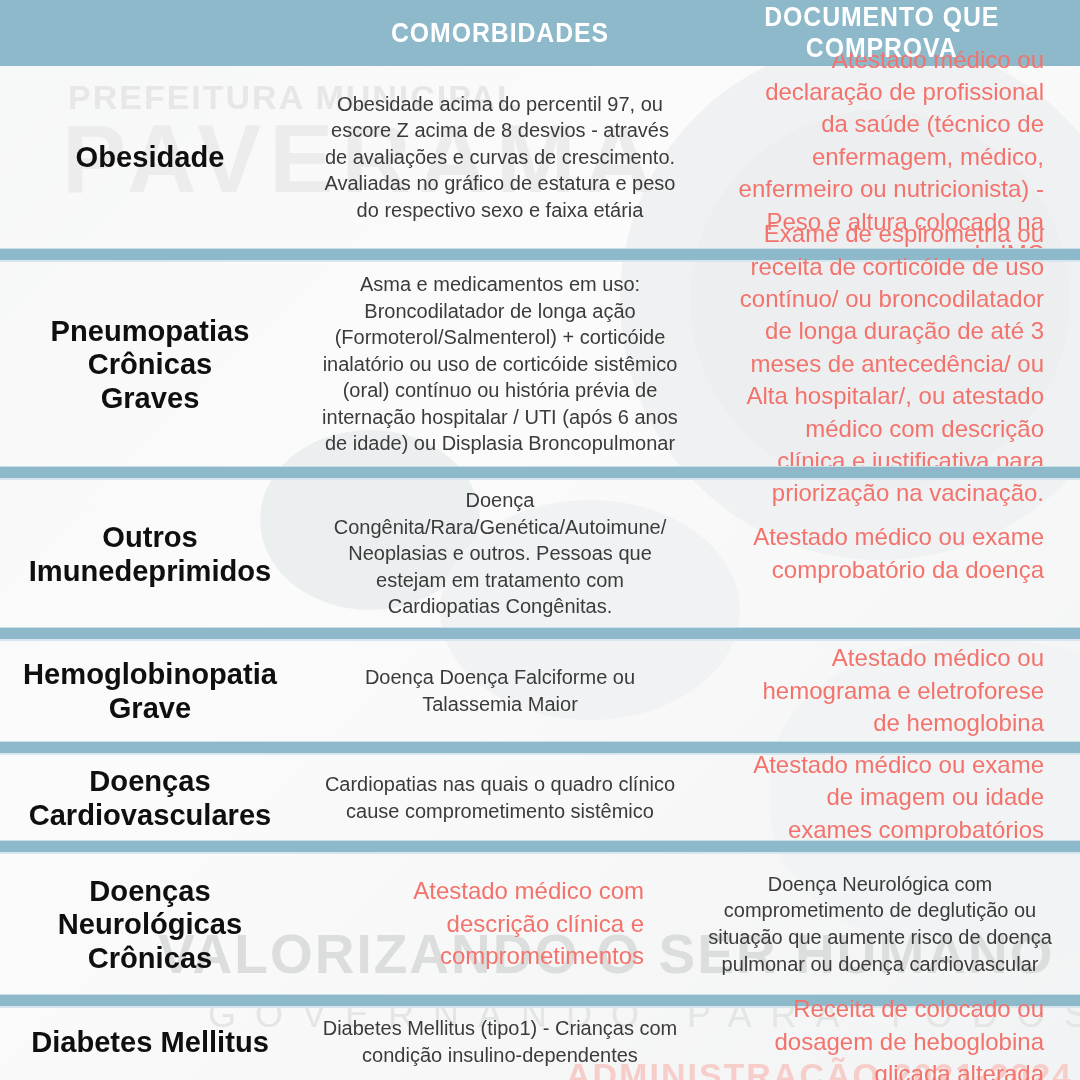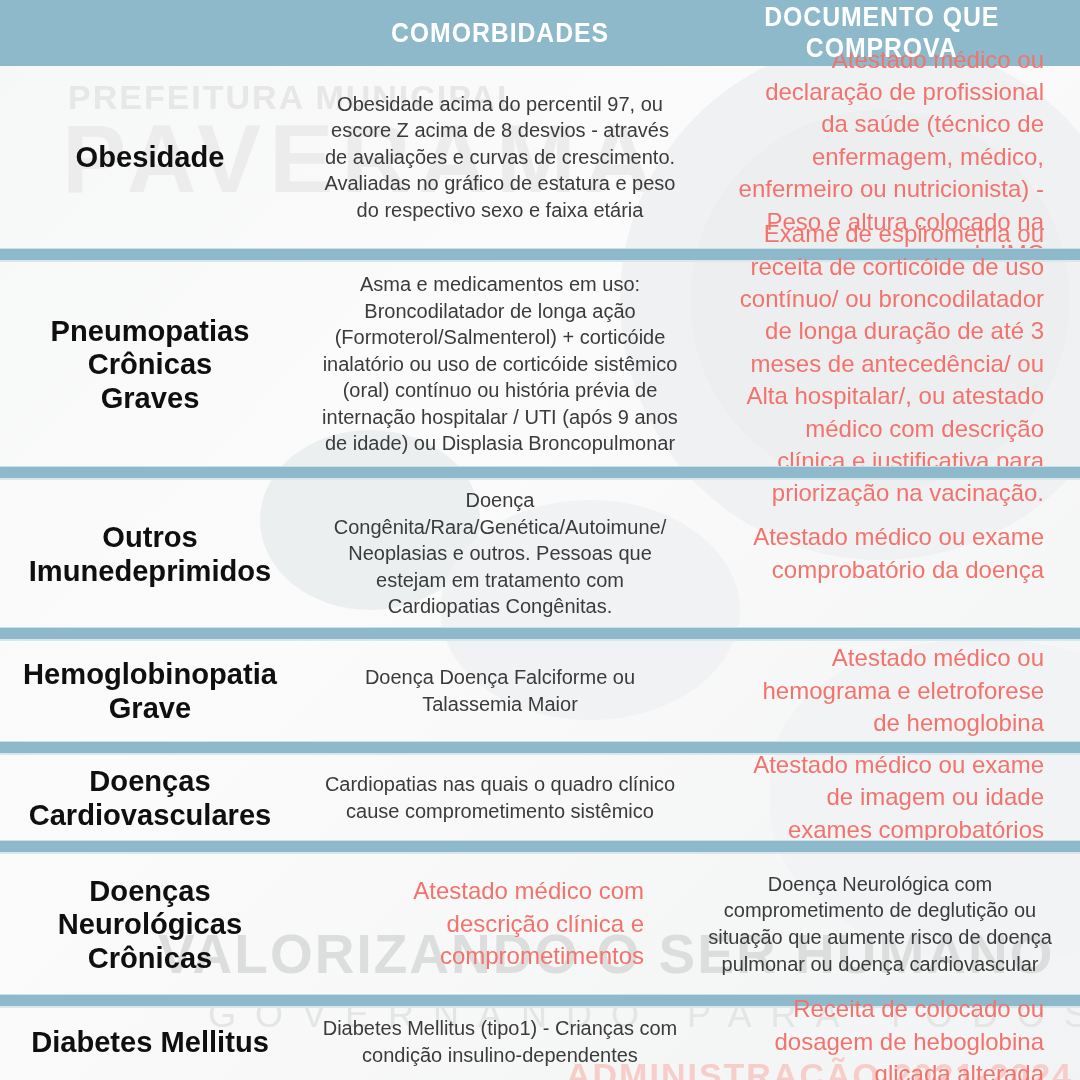--- a/index.html
+++ b/index.html
@@ -70,21 +70,21 @@
       <div class="cell c1">Obesidade</div>
       <div class="cell c2">Obesidade acima do percentil 97, ou escore Z acima de 8 desvios - através de avaliações e curvas de crescimento. Avaliadas no gráfico de estatura e peso do respectivo sexo e faixa etária</div>
       <div class="cell c3">Atestado médico ou declaração de profissional da saúde (técnico de enfermagem, médico, enfermeiro ou nutricionista) - Peso e altura colocado na curva do IMC</div>
     </section>
     <div class="divider"></div>
 
     <section class="row r2">
       <div class="cell c1">Pneumopatias
 Crônicas
 Graves</div>
-      <div class="cell c2">Asma e medicamentos em uso: Broncodilatador de longa ação (Formoterol/Salmenterol) + corticóide inalatório ou uso de corticóide sistêmico (oral) contínuo ou história prévia de internação hospitalar / UTI (após 9 anos de idade) ou Displasia Broncopulmonar</div>
+      <div class="cell c2">Asma e medicamentos em uso: Broncodilatador de longa ação (Formoterol/Salmenterol) + corticóide inalatório ou uso de corticóide sistêmico (oral) contínuo ou história prévia de internação hospitalar / UTI (após 6 anos de idade) ou Displasia Broncopulmonar</div>
       <div class="cell c3">Exame de espirometria ou receita de corticóide de uso contínuo/ ou broncodilatador de longa duração de até 3 meses de antecedência/ ou Alta hospitalar/, ou atestado médico com descrição clínica e justificativa para priorização na vacinação.</div>
     </section>
     <div class="divider"></div>
 
     <section class="row r3">
       <div class="cell c1">Outros
 Imunedeprimidos</div>
       <div class="cell c2">Doença Congênita/Rara/Genética/Autoimune/ Neoplasias e outros. Pessoas que estejam em tratamento com Cardiopatias Congênitas.</div>
       <div class="cell c3">Atestado médico ou exame comprobatório da doença</div>
     </section>

